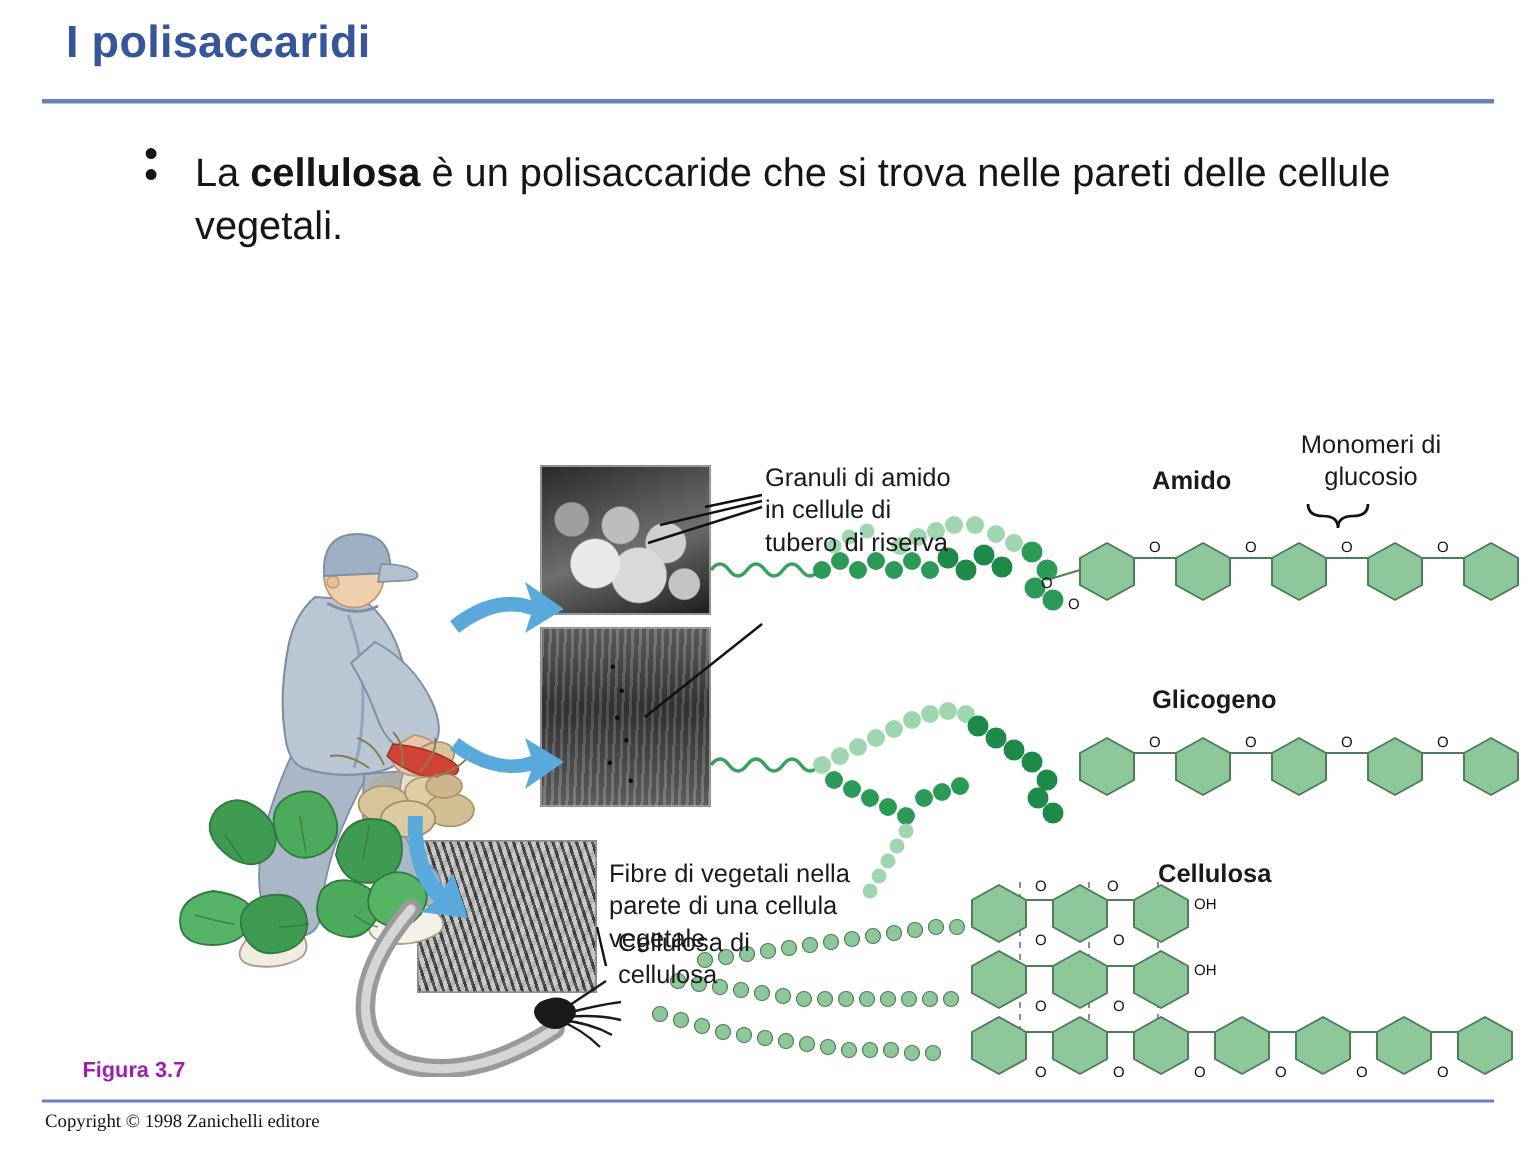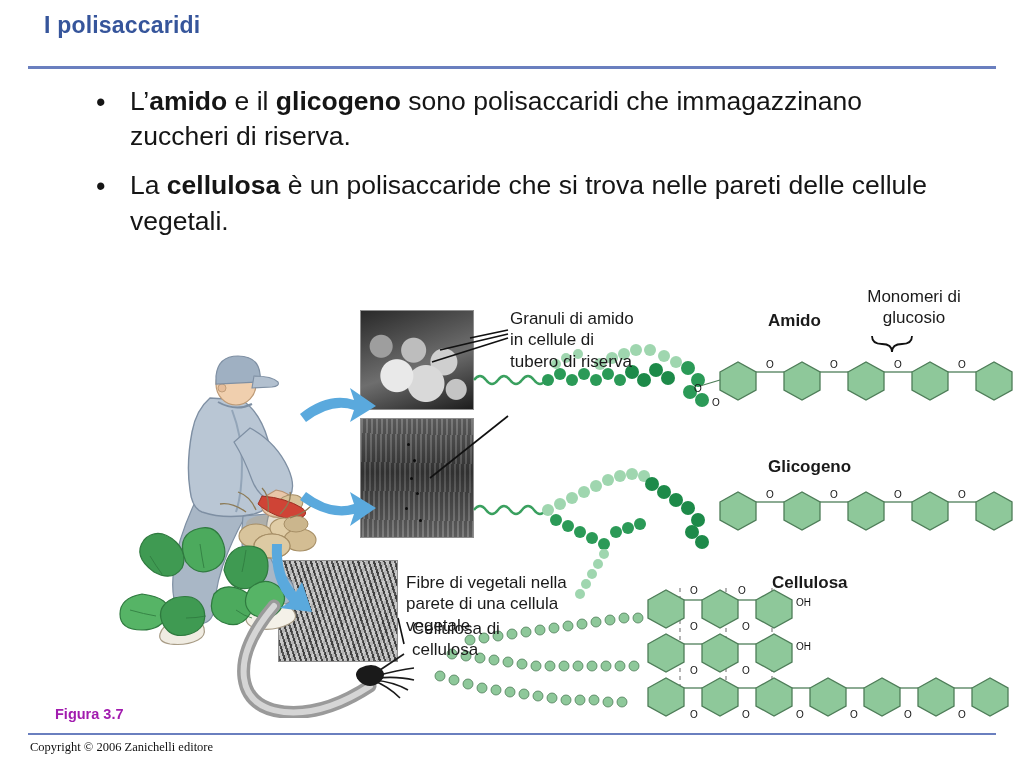--- a/index.html
+++ b/index.html
@@ -16,21 +16,21 @@
   }
   .slide {
     position: absolute;
     inset: 0;
   }
   
   .title {
     position: absolute;
     left: 44px;
     top: 12px;
-    font-size: 23px;
+    font-size: 30px;
     font-weight: bold;
     color: #36559b;
     letter-spacing: 0.2px;
   }
   .title-rule {
     position: absolute;
     left: 28px;
     top: 66px;
     width: 968px;
     height: 3px;
@@ -151,21 +151,20 @@
 <body>
 
 <div class="slide">
 
   <div class="title">I polisaccaridi</div>
   <div class="title-rule"></div>
 
   <div class="bullets">
     <div class="bullet">
       <span class="dot">•</span>
-      <span><span>L’</span><b>amido</b><span> e il </span><b>glicogeno</b><span> sono polisaccaridi che immagazzinano zuccheri di riserva.</span></span>
     </div>
     <div class="bullet">
       <span class="dot">•</span>
       <span><span>La </span><b>cellulosa</b><span> è un polisaccaride che si trova nelle pareti delle cellule vegetali.</span></span>
     </div>
   </div>
 
   <div class="figure">
 
     <div class="micro micro-starch"></div>
@@ -532,15 +531,15 @@
 
     <div class="fig-label bold" style="left:768px; top:22px;">Amido</div>
     <div class="fig-label bold" style="left:768px; top:168px;">Glicogeno</div>
     <div class="fig-label bold" style="left:772px; top:284px;">Cellulosa</div>
 
     <div class="fig-label" style="left:866px; top:-2px; width:96px; text-align:center;">Monomeri di glucosio</div>
   </div>
 
   <div class="fig-caption">Figura 3.7</div>
   <div class="footer-rule"></div>
-  <div class="copyright">Copyright © 2006 Zanichelli editore</div>
+  <div class="copyright">Copyright © 1998 Zanichelli editore</div>
 
 </div>
 
 </body></html>

